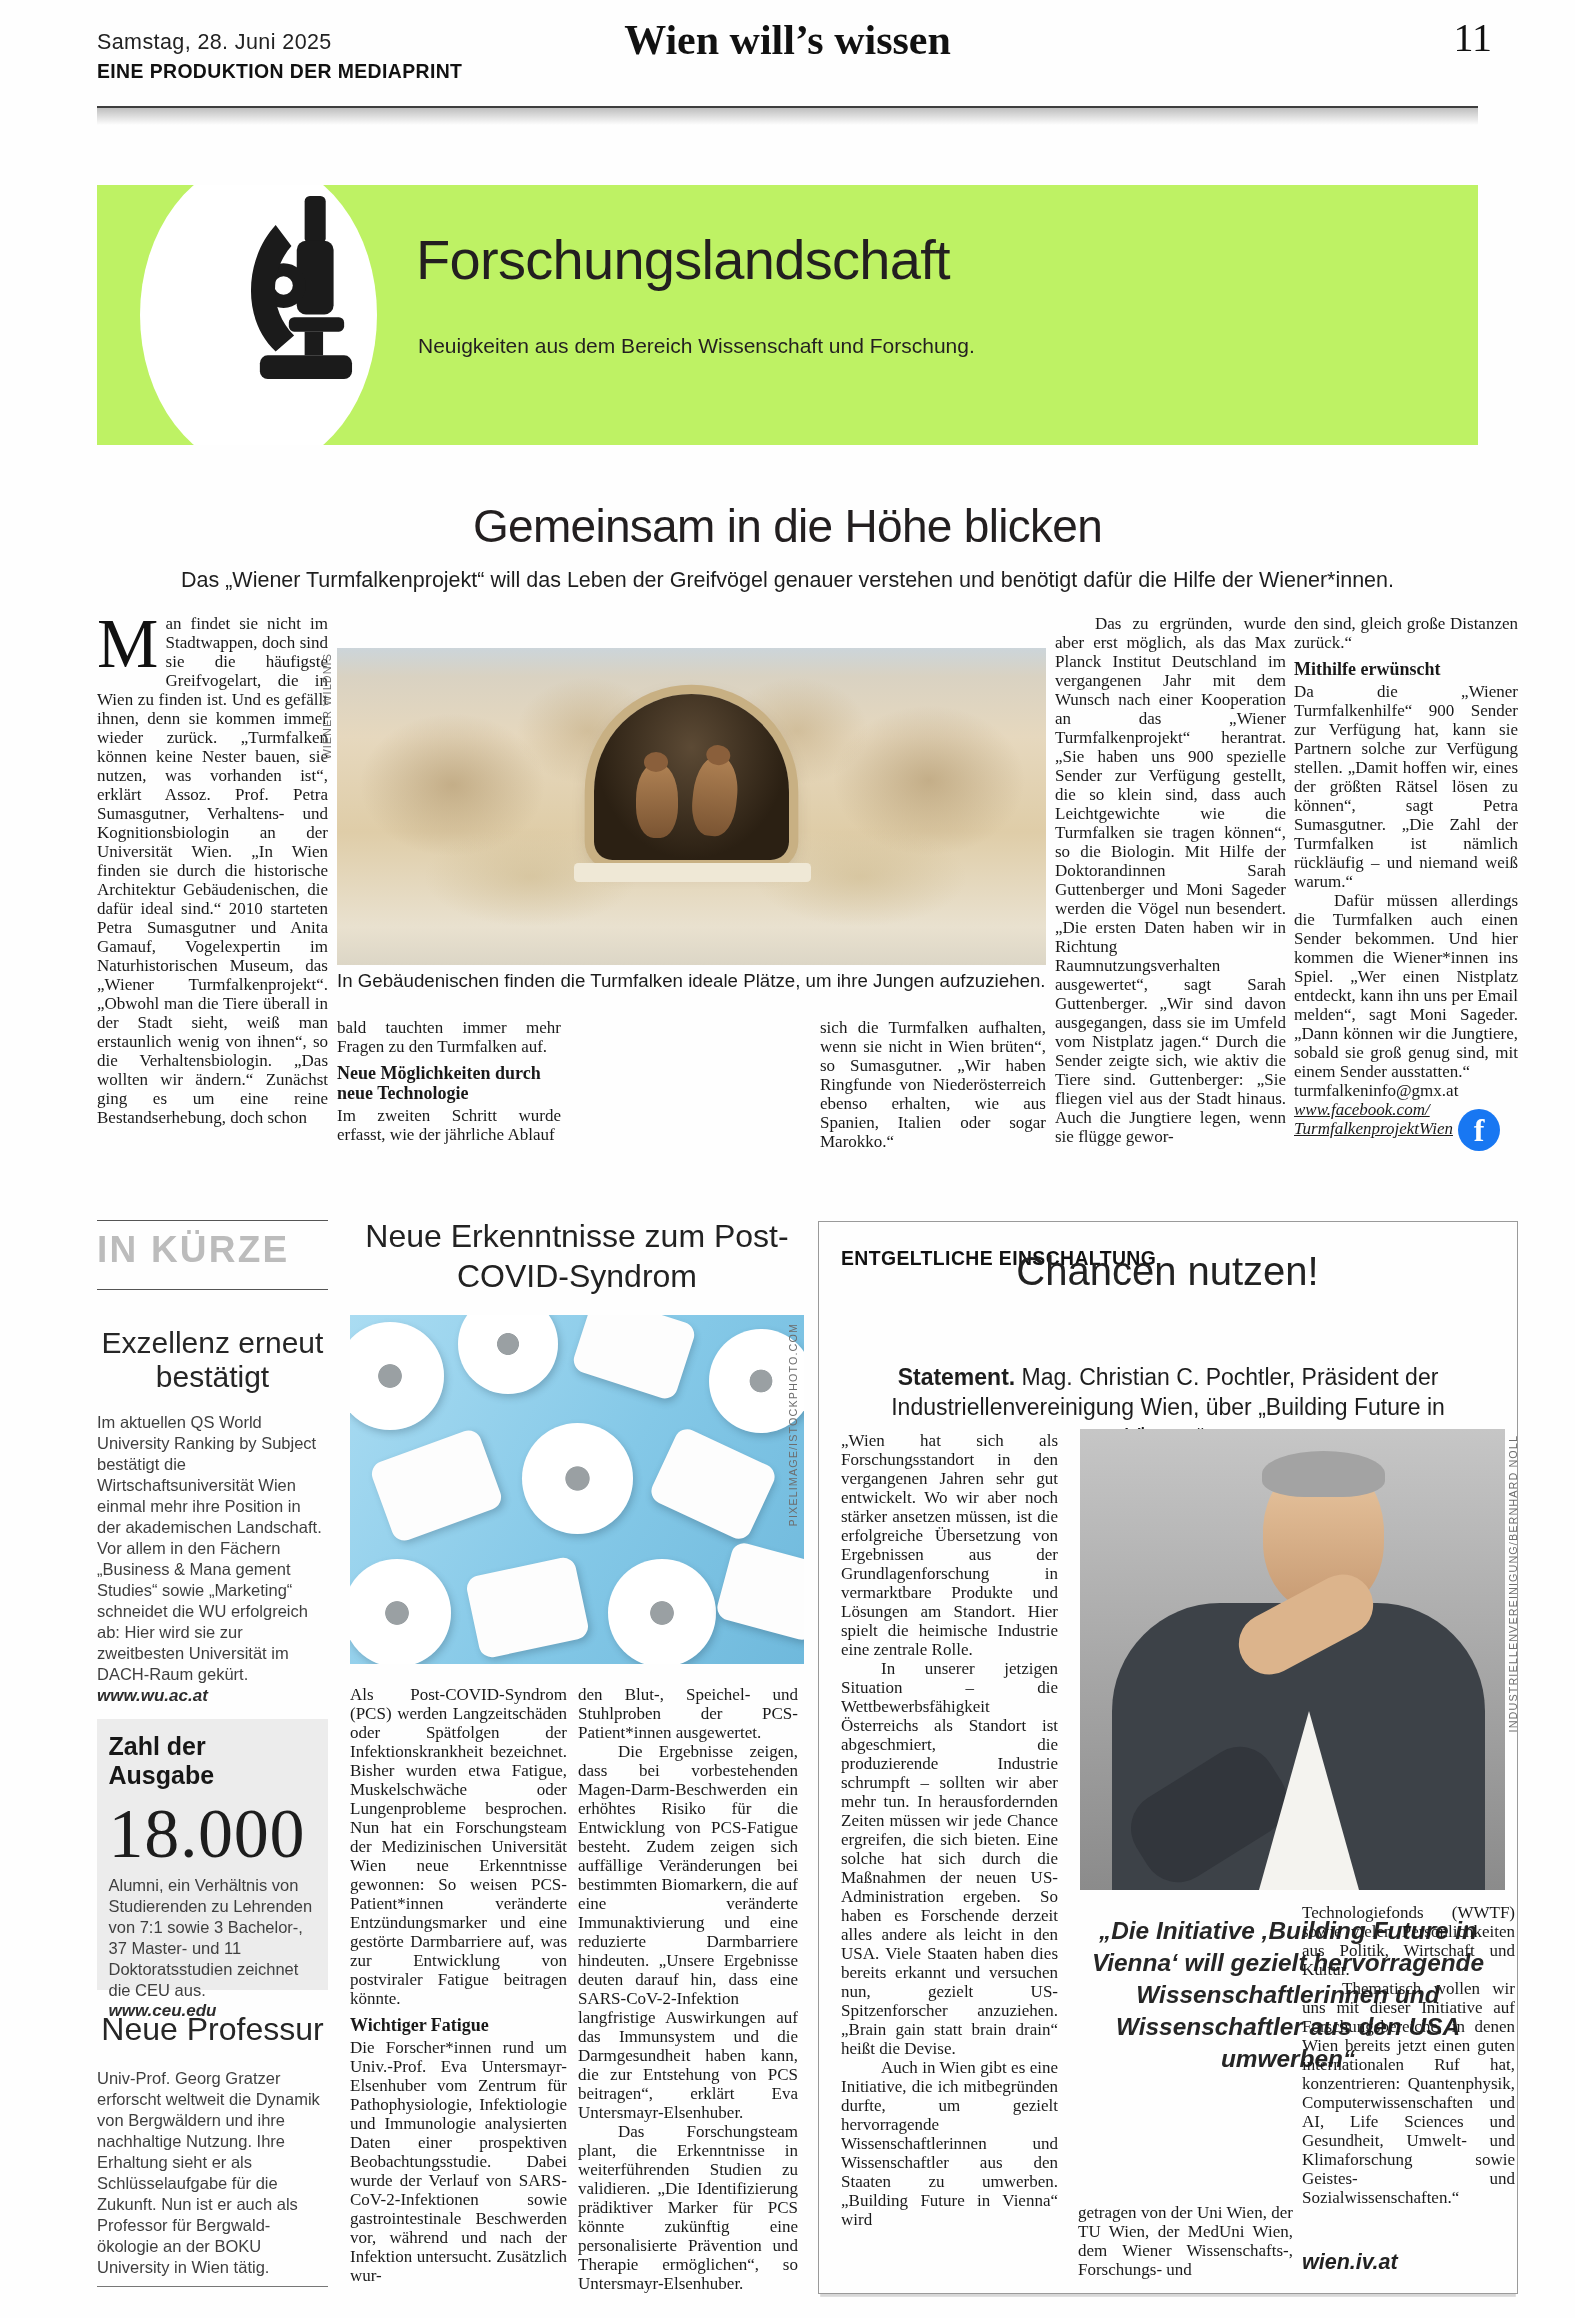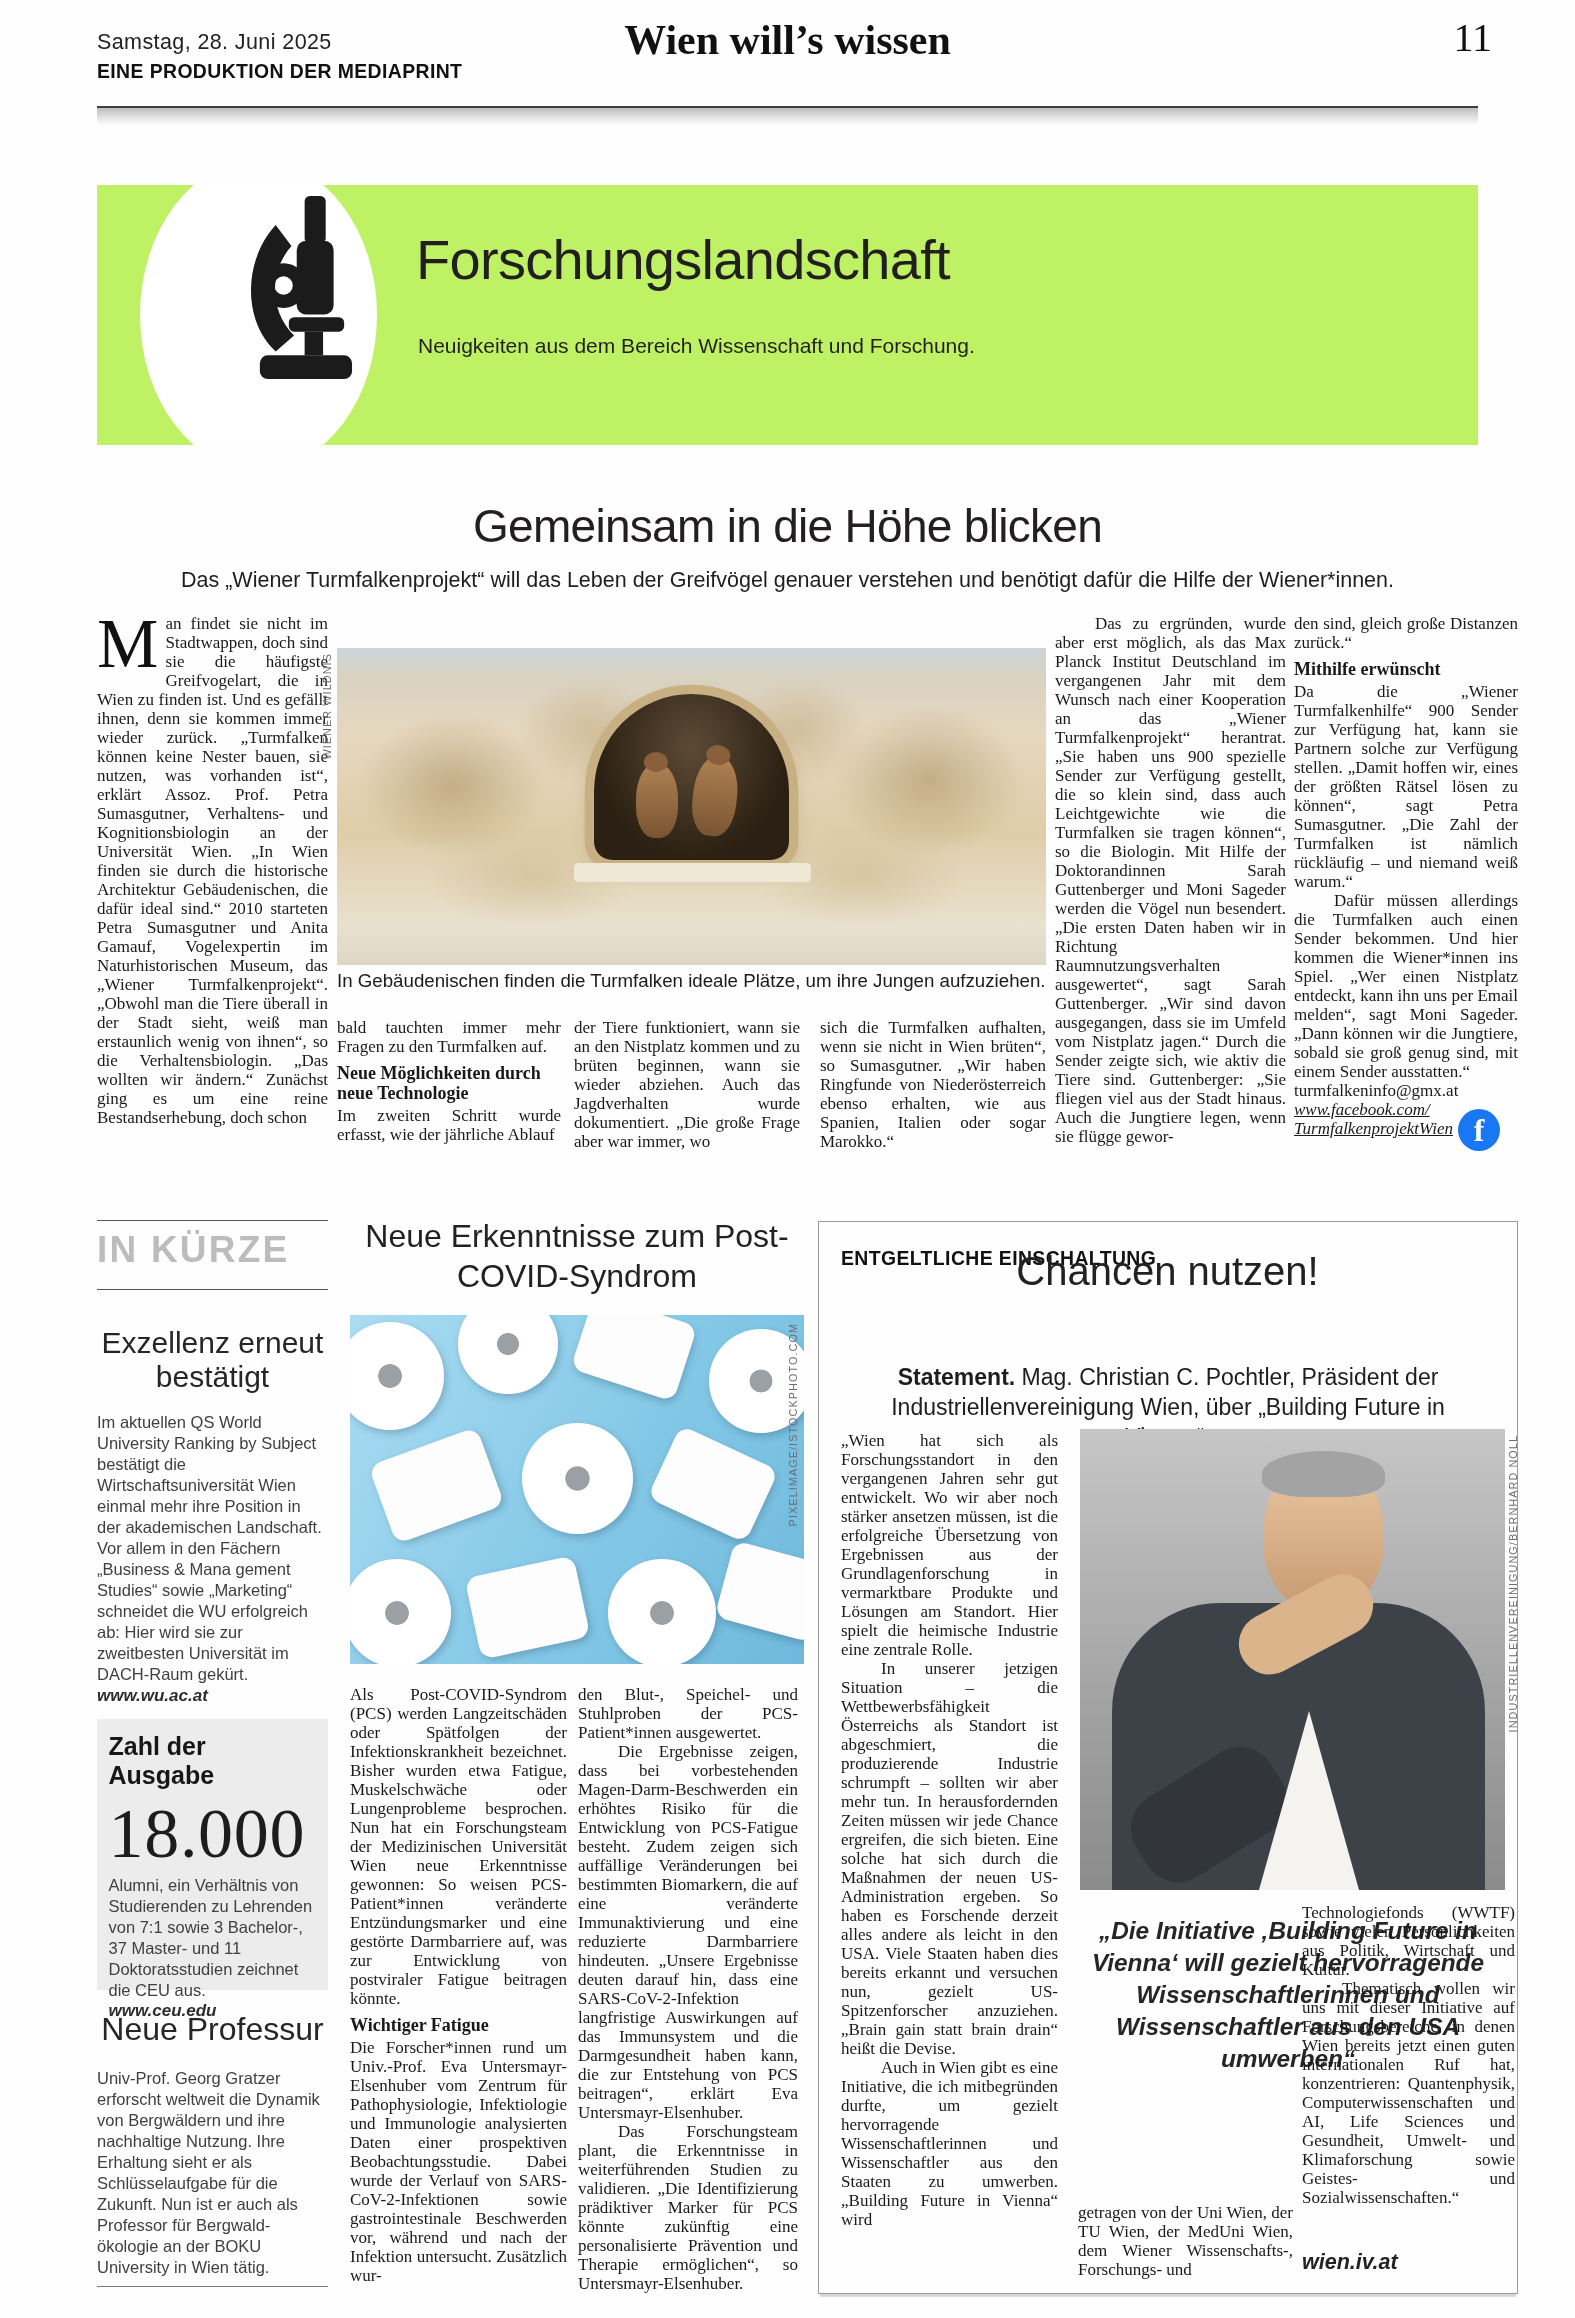--- a/index.html
+++ b/index.html
@@ -169,23 +169,20 @@
     <div class="ledge"></div>
   </div>
   <div class="abs vcred falcon-cred">WIENER WILDNIS</div>
   <div class="abs caption sans">In Gebäudenischen finden die Turmfalken ideale Plätze, um ihre Jungen aufzuziehen.</div>
 
   <div class="abs bodytext col2">
     <p>bald tauchten immer mehr Fragen zu den Turmfalken auf.</p>
     <h3 class="subhead">Neue Möglichkeiten durch neue Technologie</h3>
     <p>Im zweiten Schritt wurde erfasst, wie der jährliche Ablauf</p>
   </div>
-  <div class="abs bodytext col3">
-    <p>der Tiere funktioniert, wann sie an den Nistplatz kommen und zu brüten beginnen, wann sie wieder abziehen. Auch das Jagdverhalten wurde dokumentiert. „Die große Frage aber war immer, wo</p>
-  </div>
   <div class="abs bodytext col4">
     <p>sich die Turmfalken aufhalten, wenn sie nicht in Wien brüten“, so Sumasgutner. „Wir haben Ringfunde von Niederösterreich ebenso erhalten, wie aus Spanien, Italien oder sogar Marokko.“</p>
   </div>
   <div class="abs bodytext col5">
     <p class="ind">Das zu ergründen, wurde aber erst möglich, als das Max Planck Institut Deutschland im vergangenen Jahr mit dem Wunsch nach einer Kooperation an das „Wiener Turmfalkenprojekt“ herantrat. „Sie haben uns 900 spezielle Sender zur Verfügung gestellt, die so klein sind, dass auch Leichtgewichte wie die Turmfalken sie tragen können“, so die Biologin. Mit Hilfe der Doktorandinnen Sarah Guttenberger und Moni Sageder werden die Vögel nun besendert. „Die ersten Daten haben wir in Richtung Raumnutzungsverhalten ausgewertet“, sagt Sarah Guttenberger. „Wir sind davon ausgegangen, dass sie im Umfeld vom Nistplatz jagen.“ Durch die Sender zeigte sich, wie aktiv die Tiere sind. Guttenberger: „Sie fliegen viel aus der Stadt hinaus. Auch die Jungtiere legen, wenn sie flügge gewor-</p>
   </div>
   <div class="abs bodytext col6">
     <p>den sind, gleich große Distanzen zurück.“</p>
     <h3 class="subhead">Mithilfe erwünscht</h3>
     <p>Da die „Wiener Turmfalkenhilfe“ 900 Sender zur Verfügung hat, kann sie Partnern solche zur Verfügung stellen. „Damit hoffen wir, eines der größten Rätsel lösen zu können“, sagt Petra Sumasgutner. „Die Zahl der Turmfalken ist nämlich rückläufig – und niemand weiß warum.“</p>

